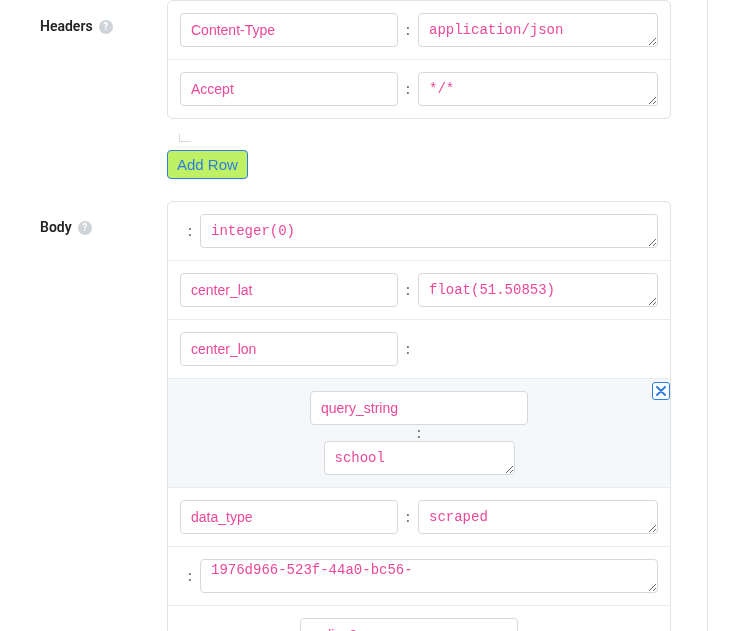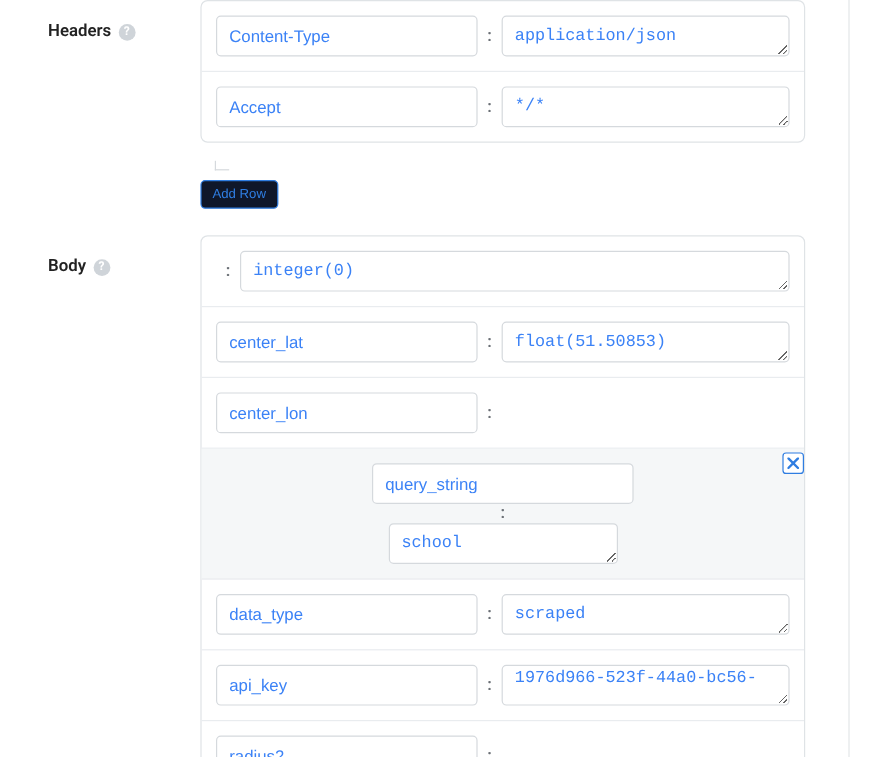--- a/index.html
+++ b/index.html
@@ -53,33 +53,33 @@
       margin-right: 62px;
       overflow: visible;
     }
     .row {
       display: flex;
       align-items: center;
       padding: 12px 12px;
       border-bottom: 1px solid #e9ecef;
       position: relative;
     }
-    .row:last-child { border-bottom: none; }
+    .row:last-child { border-bottom: none; justify-content: center; }
     .row.highlighted {
       background: #f5f7f8;
       flex-direction: column;
     }
     .key-field, .val-field {
       height: 34px;
       border: 1px solid #d5d9dd;
       border-radius: 4px;
       background: #fff;
       padding: 0 10px;
       font-size: 14px;
-      color: #3b82f6;
+      color: #ec4899;
       outline: none;
     }
     .key-field { width: 218px; }
     .colon {
       width: 20px;
       text-align: center;
       color: #6a6f75;
       font-weight: 600;
     }
     .val-field {
@@ -92,24 +92,24 @@
     .val-field.multiline {
       line-height: 1.4;
       padding-top: 1px;
     }
     .addrow-wrap {
       margin: 8px 0 0 167px;
     }
     .addrow {
       border: 1px solid #2f7de1;
       color: #2f7de1;
-      background: #0f172a;
+      background: #bef264;
       border-radius: 4px;
       padding: 5px 9px;
-      font-size: 11px;
+      font-size: 15px;
       cursor: pointer;
     }
     .delete-btn {
       position: absolute;
       right: 0px;
       top: 3px;
       width: 18px;
       height: 18px;
       border: 1.5px solid #2f7de1;
       border-radius: 3px;
@@ -186,21 +186,20 @@
             <path d="M1 1 L9 9 M9 1 L1 9" stroke="#2f7de1" stroke-width="2" fill="none" stroke-linecap="round"></path>
           </svg>
       </div>
     </div>
     <div class="row">
       <input class="key-field" value="data_type" style="">
       <span class="colon">:</span>
       <textarea class="val-field" rows="1" style="">scraped</textarea>
     </div>
     <div class="row">
-      <input class="key-field" value="api_key" style="">
       <span class="colon">:</span>
       <textarea class="val-field multiline" rows="1" style="">1976d966-523f-44a0-bc56-</textarea>
     </div>
     <div class="row">
       <input class="key-field" value="radius2" style="">
       <span class="colon">:</span>
     </div>
   </div>
 </div>
 <div class="stub" style="margin-top:-17px"></div>

